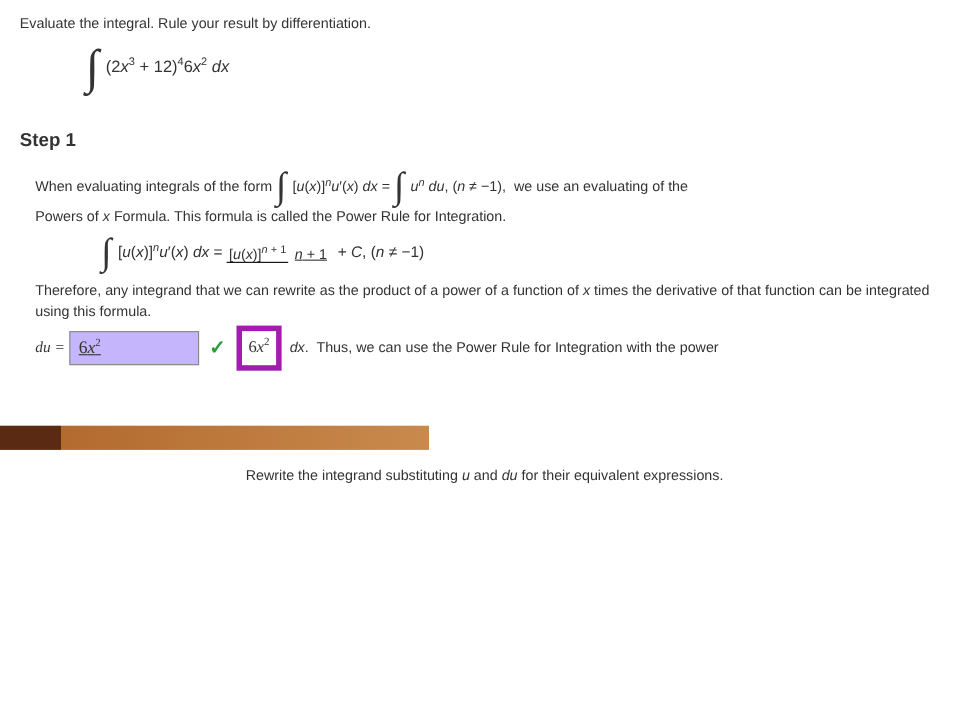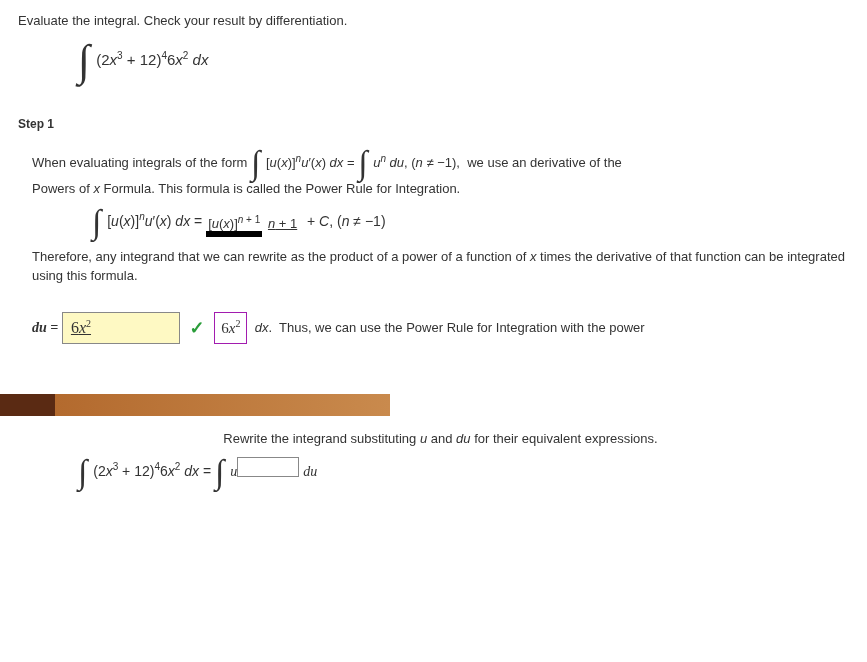--- a/index.html
+++ b/index.html
@@ -13,64 +13,64 @@
     }
     .problem-text { margin-bottom: 4px; }
     .integral-display {
       margin: 10px 0 10px 60px;
       font-size: 15px;
     }
     .intsign { font-size: 44px; vertical-align: middle; font-family: 'Times New Roman', serif; display:inline-block; line-height:0.9; margin-right:2px; }
     .intsign-sm { font-size: 34px; vertical-align: middle; font-family: 'Times New Roman', serif; display:inline-block; line-height:0.9; margin-right:2px; }
     .step-header {
       font-weight: bold;
-      font-size: 12px;
+      font-size: 17px;
       margin-top: 36px;
       margin-bottom: 14px;
     }
     .indent { margin-left: 14px; }
     .formula-row {
       margin: 8px 0 8px 60px;
       font-size: 14px;
     }
     .fraction {
       display: inline-block;
       vertical-align: middle;
       text-align: center;
       font-size: 13px;
       line-height: 1.1;
     }
-    .fraction .num { border-bottom: 6px solid #000000; padding: 0 2px; }
+    .fraction .num { border-bottom: 1px solid #000000; padding: 0 2px; }
     .fraction .den { padding: 0 2px; text-decoration: underline; }
     sup { font-size: 10px; }
-    .ital { font-style: italic; font-family: 'Times New Roman', serif; font-size: 14px; font-weight: bold; }
+    .ital { font-style: italic; font-family: 'Times New Roman', serif; font-size: 14px; }
     .nowrap { white-space: nowrap;}
     .input-filled {
       display: inline-block;
-      background: #fef9c3;
+      background: #c4b5fd;
       border: 1px solid #888;
       padding: 3px 8px;
       font-family: 'Times New Roman', serif;
       font-size: 16px;
       vertical-align: middle;
       min-width: 100px;
       text-decoration: underline;
     }
     .input-filled-sm {
       display: inline-block;
       background: #dcdcdc;
       border: 1px solid #888;
       padding: 2px 5px;
       font-family: Verdana, serif;
       font-size: 12px;
       vertical-align: middle;
     }
     .answer-box {
       display: inline-block;
-      border: 1px solid #a21caf;
+      border: 5px solid #a21caf;
       padding: 4px 6px;
       font-family: 'Times New Roman', serif;
       font-size: 15px;
       vertical-align: middle;
     }
     .green-check {
       display: inline-block;
       color: #2a9d3a;
       font-size: 18px;
       font-weight: bold;
@@ -121,70 +121,63 @@
     }
     .mini-u {
       font-style: italic;
       font-family: 'Times New Roman', serif;
       font-size: 14px;
     }
   </style>
 </head>
 <body>
 
-<div class="problem-text">Evaluate the integral. Check your result by differentiation.</div>
+<div class="problem-text">Evaluate the integral. Rule your result by differentiation.</div>
 <div class="integral-display">
   <span class="intsign">∫</span>
   <span>(2<i>x</i><sup>3</sup> + 12)<sup>4</sup>6<i>x</i><sup>2</sup> <i>dx</i></span>
 </div>
 
 <div class="step-header">Step 1</div>
 
 <div class="indent">
   <div style="margin-bottom:2px;">
     <span>When evaluating integrals of the form</span>
     <span class="nowrap">
       <span class="intsign-sm">∫</span>
       <span>[<i>u</i>(<i>x</i>)]<sup><i>n</i></sup><i>u</i>′(<i>x</i>) <i>dx</i> =</span>
       <span class="intsign-sm">∫</span>
       <span><i>u</i><sup><i>n</i></sup> <i>du</i>, (<i>n</i> ≠ −1),</span>
     </span>
-    &nbsp;<span>we use an derivative of the</span>
+    &nbsp;<span>we use an evaluating of the</span>
   </div>
   <div>Powers of <i>x</i> Formula. This formula is called the Power Rule for Integration.</div>
 
   <div class="formula-row">
     <span class="intsign-sm">∫</span>
     <span>[<i>u</i>(<i>x</i>)]<sup><i>n</i></sup><i>u</i>′(<i>x</i>) <i>dx</i> =</span>
     <span class="fraction">
       <span class="num">[<i>u</i>(<i>x</i>)]<sup><i>n</i> + 1</sup></span>
       <span class="den"><i>n</i> + 1</span>
     </span>
     &nbsp;<span>+ <i>C</i>, (<i>n</i> ≠ −1)</span>
   </div>
 
-  <div style="margin:10px 0 26px 0;">Therefore, any integrand that we can rewrite as the product of a power of a function of <i>x</i> times the derivative of that function can be integrated using this formula.</div>
+  <div style="margin:10px 0 3px 0;">Therefore, any integrand that we can rewrite as the product of a power of a function of <i>x</i> times the derivative of that function can be integrated using this formula.</div>
 
 
   <div style="margin-bottom:14px;">
     <span class="ital"><i>du</i> =</span>
     <span class="input-filled">6<i>x</i><sup>2</sup></span>
     <span class="green-check">✓</span>
     <span class="answer-box">6<i>x</i><sup>2</sup></span>
     &nbsp;<span><i>dx</i>.&nbsp; Thus, we can use the Power Rule for Integration with the power</span>
   </div>
 
 </div>
 
 <div class="step2-banner">
   <span>Step 2</span>
 </div>
 
 <div class="indent step2-body">
   <div style="margin-bottom:8px;text-align:center;">Rewrite the integrand substituting <i>u</i> and <i>du</i> for their equivalent expressions.</div>
-  <div class="formula-row" style="margin-left:46px;">
-    <span class="intsign-sm">∫</span>
-    <span>(2<i>x</i><sup>3</sup> + 12)<sup>4</sup>6<i>x</i><sup>2</sup> <i>dx</i> =</span>
-    <span class="intsign-sm">∫</span>
-    <span class="mini-u">u</span><sup><span class="input-empty"></span></sup>
-    <span class="mini-u">du</span>
-  </div>
 </div>
 
 </body></html>

